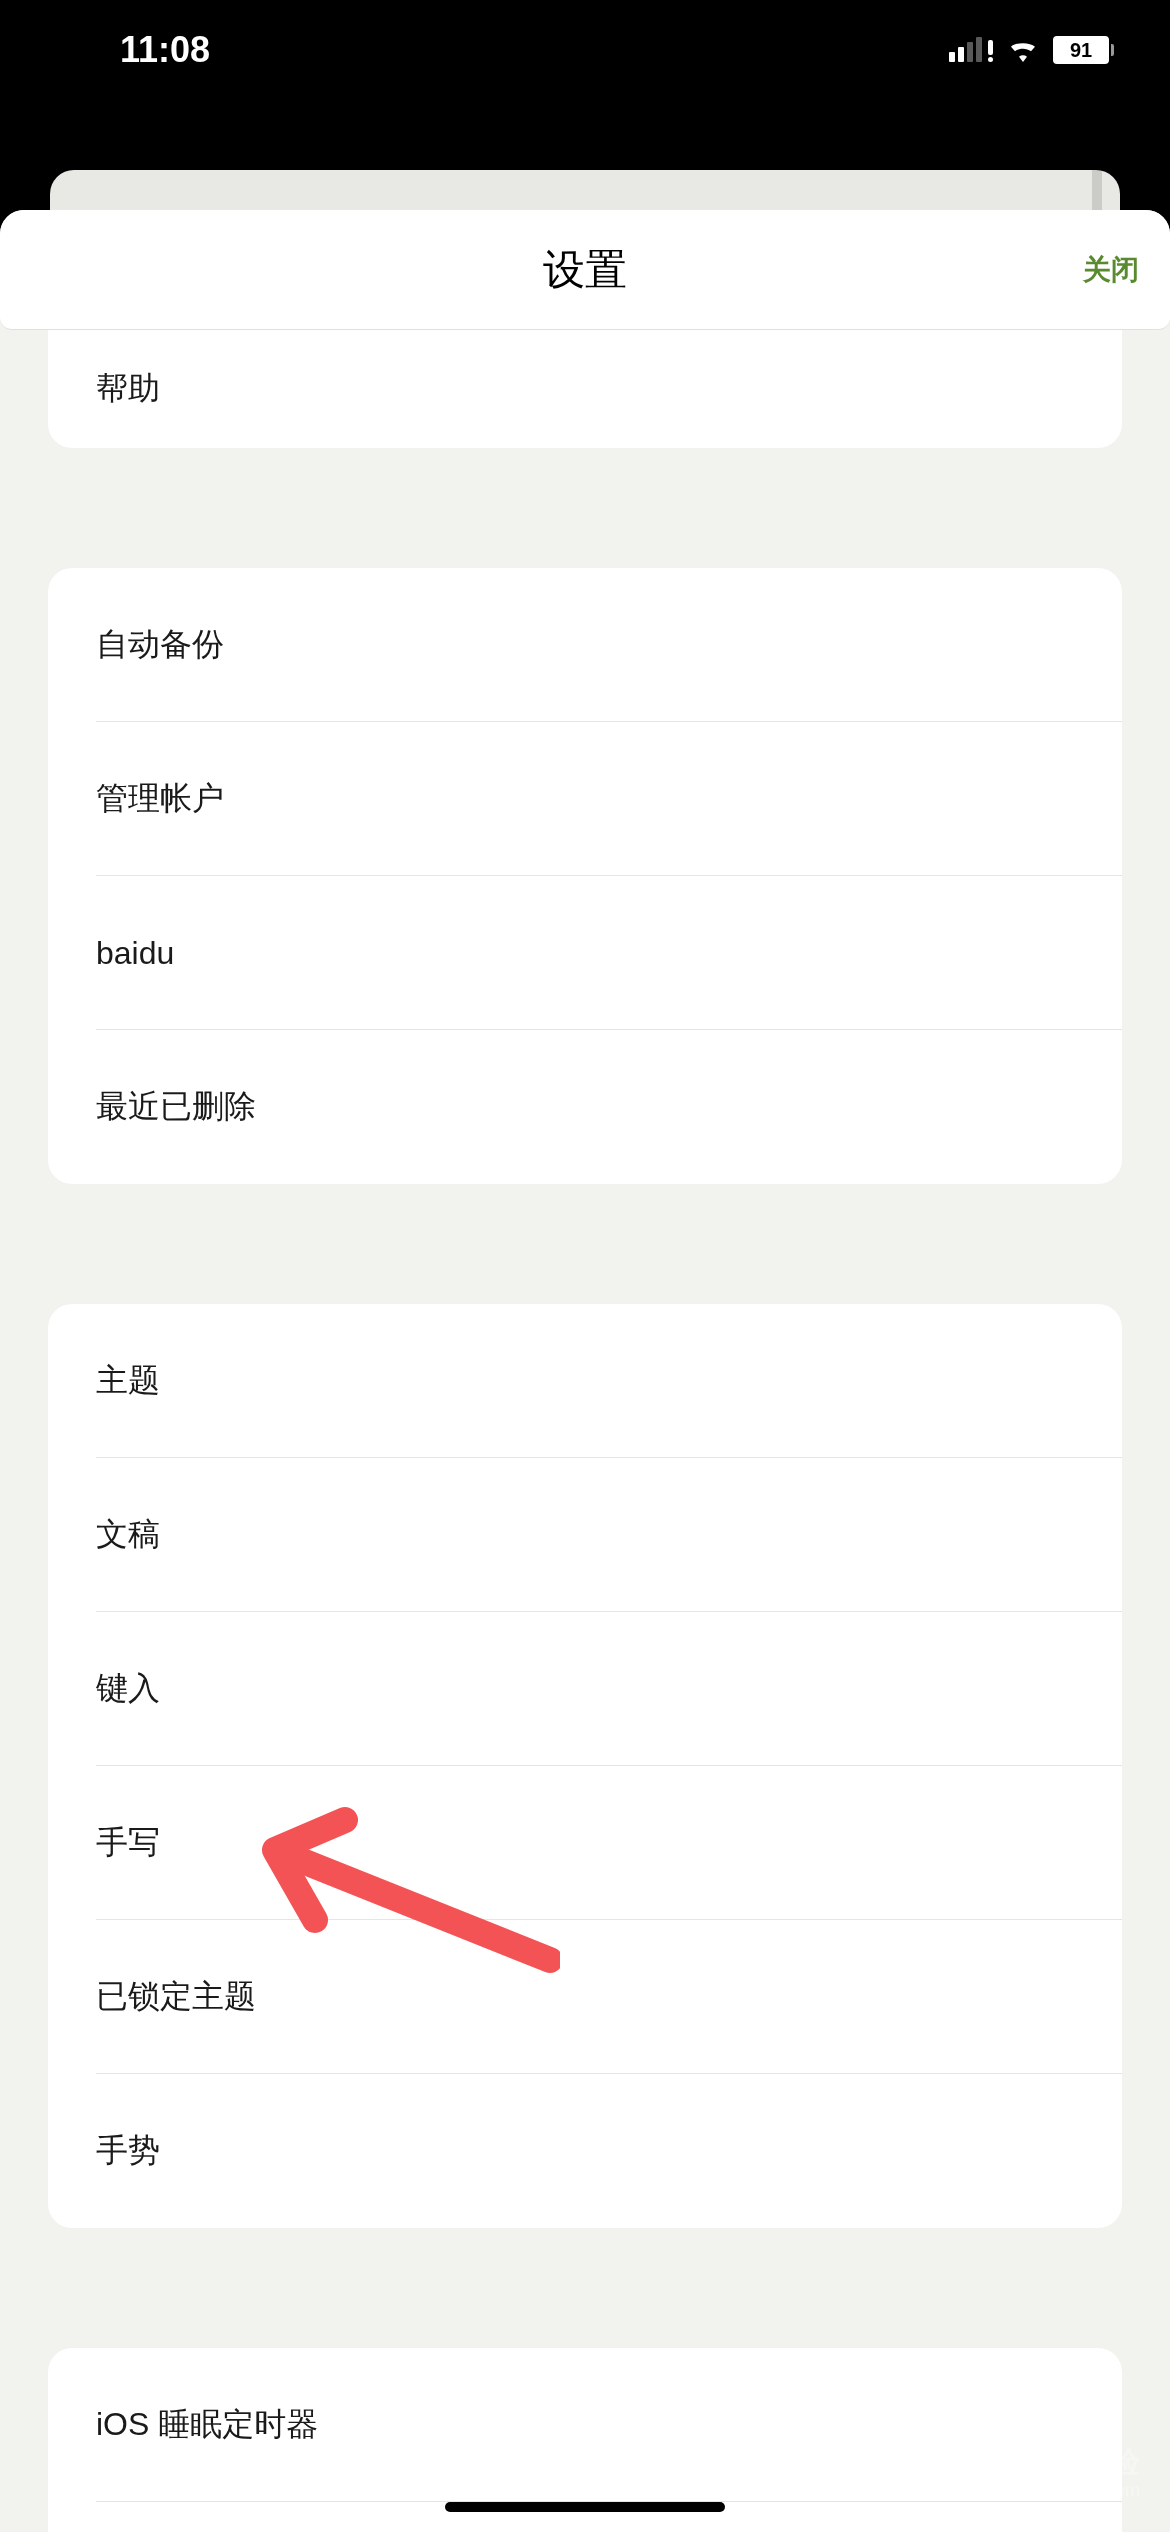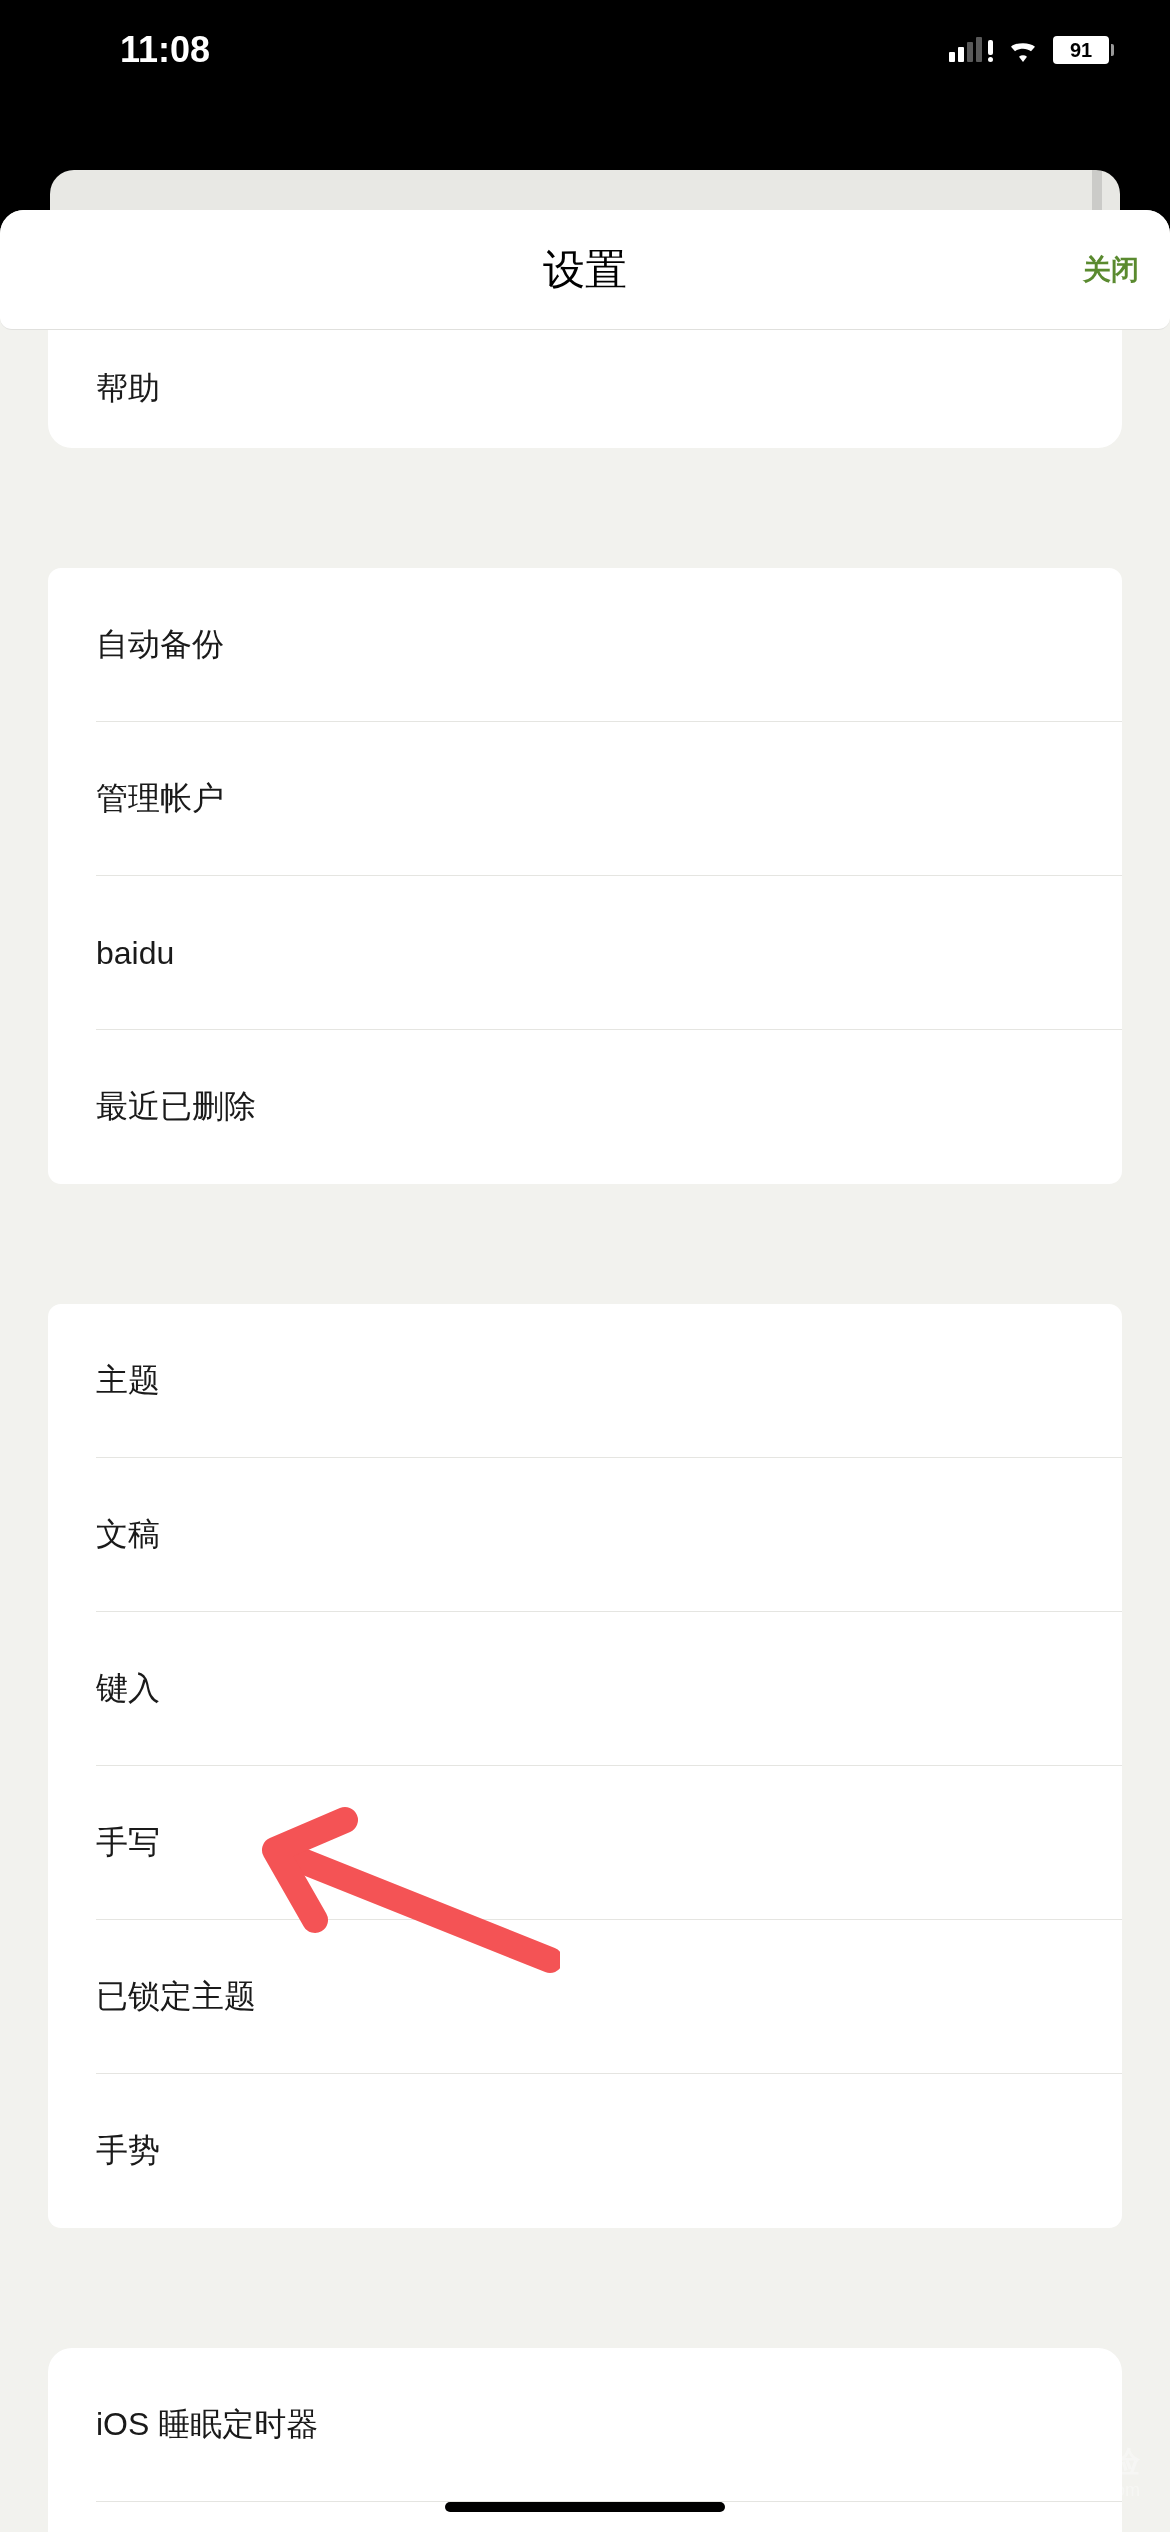--- a/index.html
+++ b/index.html
@@ -138,21 +138,21 @@
       color: #5a8a2f;
       font-weight: 700;
       cursor: pointer;
     }
     .content {
       padding: 0 0 0 0;
     }
     .group {
       background: #fff;
       margin: 0 48px 120px 48px;
-      border-radius: 13px;
+      border-radius: 24px;
       overflow: hidden;
     }
     .group-first {
       margin-top: 0;
       border-radius: 0 0 24px 24px;
     }
     .row {
       height: 154px;
       padding: 0 48px;
       display: flex;

